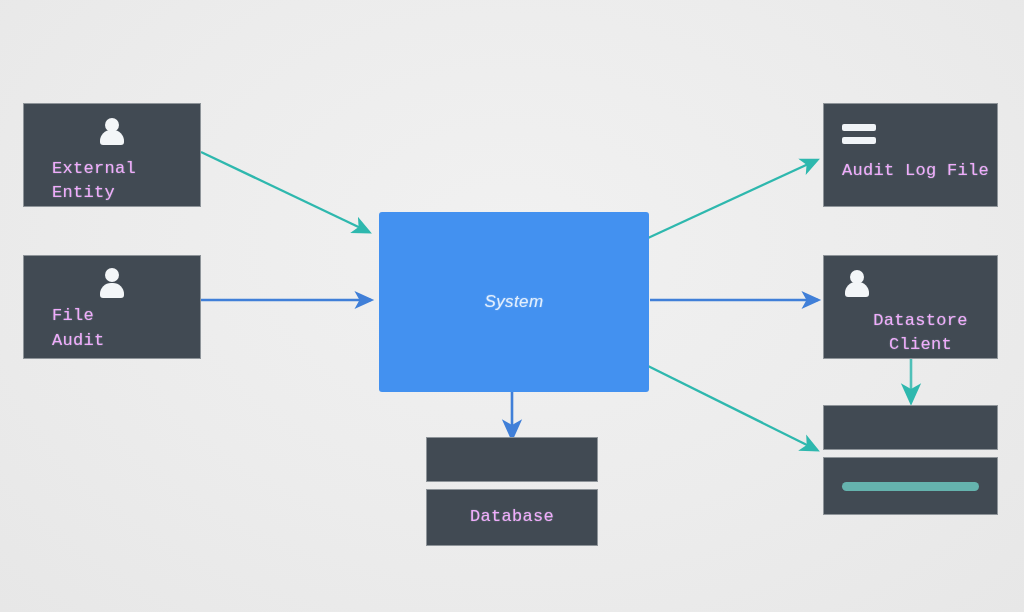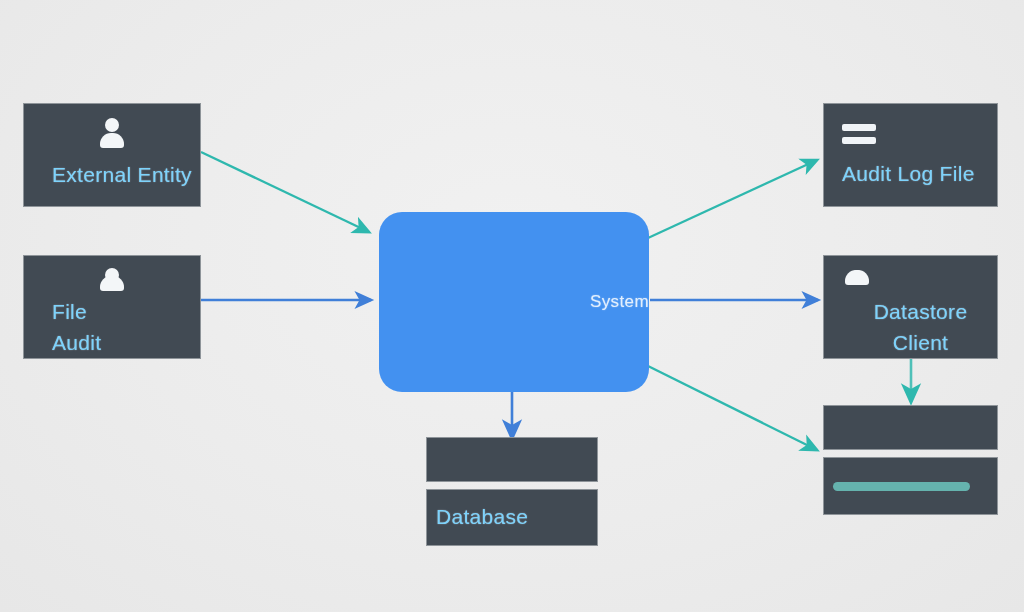--- a/index.html
+++ b/index.html
@@ -31,27 +31,28 @@
     background: #414a53;
     border: 1px solid #8e9499;
     display: flex;
     flex-direction: column;
     align-items: center;
     justify-content: flex-start;
     color: #e9edf0;
     filter: blur(0.55px);
   }
   .node-label {
-    font-size: 21px;
+    font-size: 17px;
     font-weight: 400;
     letter-spacing: 0.3px;
-    color: #7dd3fc;
+    color: #f0abfc;
     text-align: center;
     line-height: 1.45;
     text-shadow: 0 0 1.4px rgba(220,230,240,0.55);
+    font-family: Liberation Mono, monospace;
   }
   .node-label.two-line {
     text-align: left;
     width: 100%;
     padding-left: 28px;
     box-sizing: border-box;
   }
   
   .person-icon {
     width: 26px;
@@ -97,38 +98,39 @@
     position: absolute;
     box-sizing: border-box;
     filter: blur(0.55px);
   }
   .plate {
     box-sizing: border-box;
     background: #414a53;
     border: 1px solid #8e9499;
     display: flex;
     align-items: center;
+    justify-content: center;
     color: #dfe5ea;
-    padding-left: 9px;
   }
   .teal-bar {
     height: 9px;
     background: #65b3ae;
     border-radius: 5px;
   }
   
   .process {
     position: absolute;
     box-sizing: border-box;
     background: #4391f0;
-    border-radius: 23px;
+    border-radius: 3px;
     display: flex;
     align-items: center;
-    justify-content: flex-end;
+    justify-content: center;
     filter: blur(0.5px);
+    font-style: italic;
   }
   .process-label {
     font-size: 17px;
     color: #e3effd;
     letter-spacing: 0.4px;
     text-shadow: 0 0 1.6px rgba(225,240,255,0.6);
   }
 </style>
 </head>
 <body>

